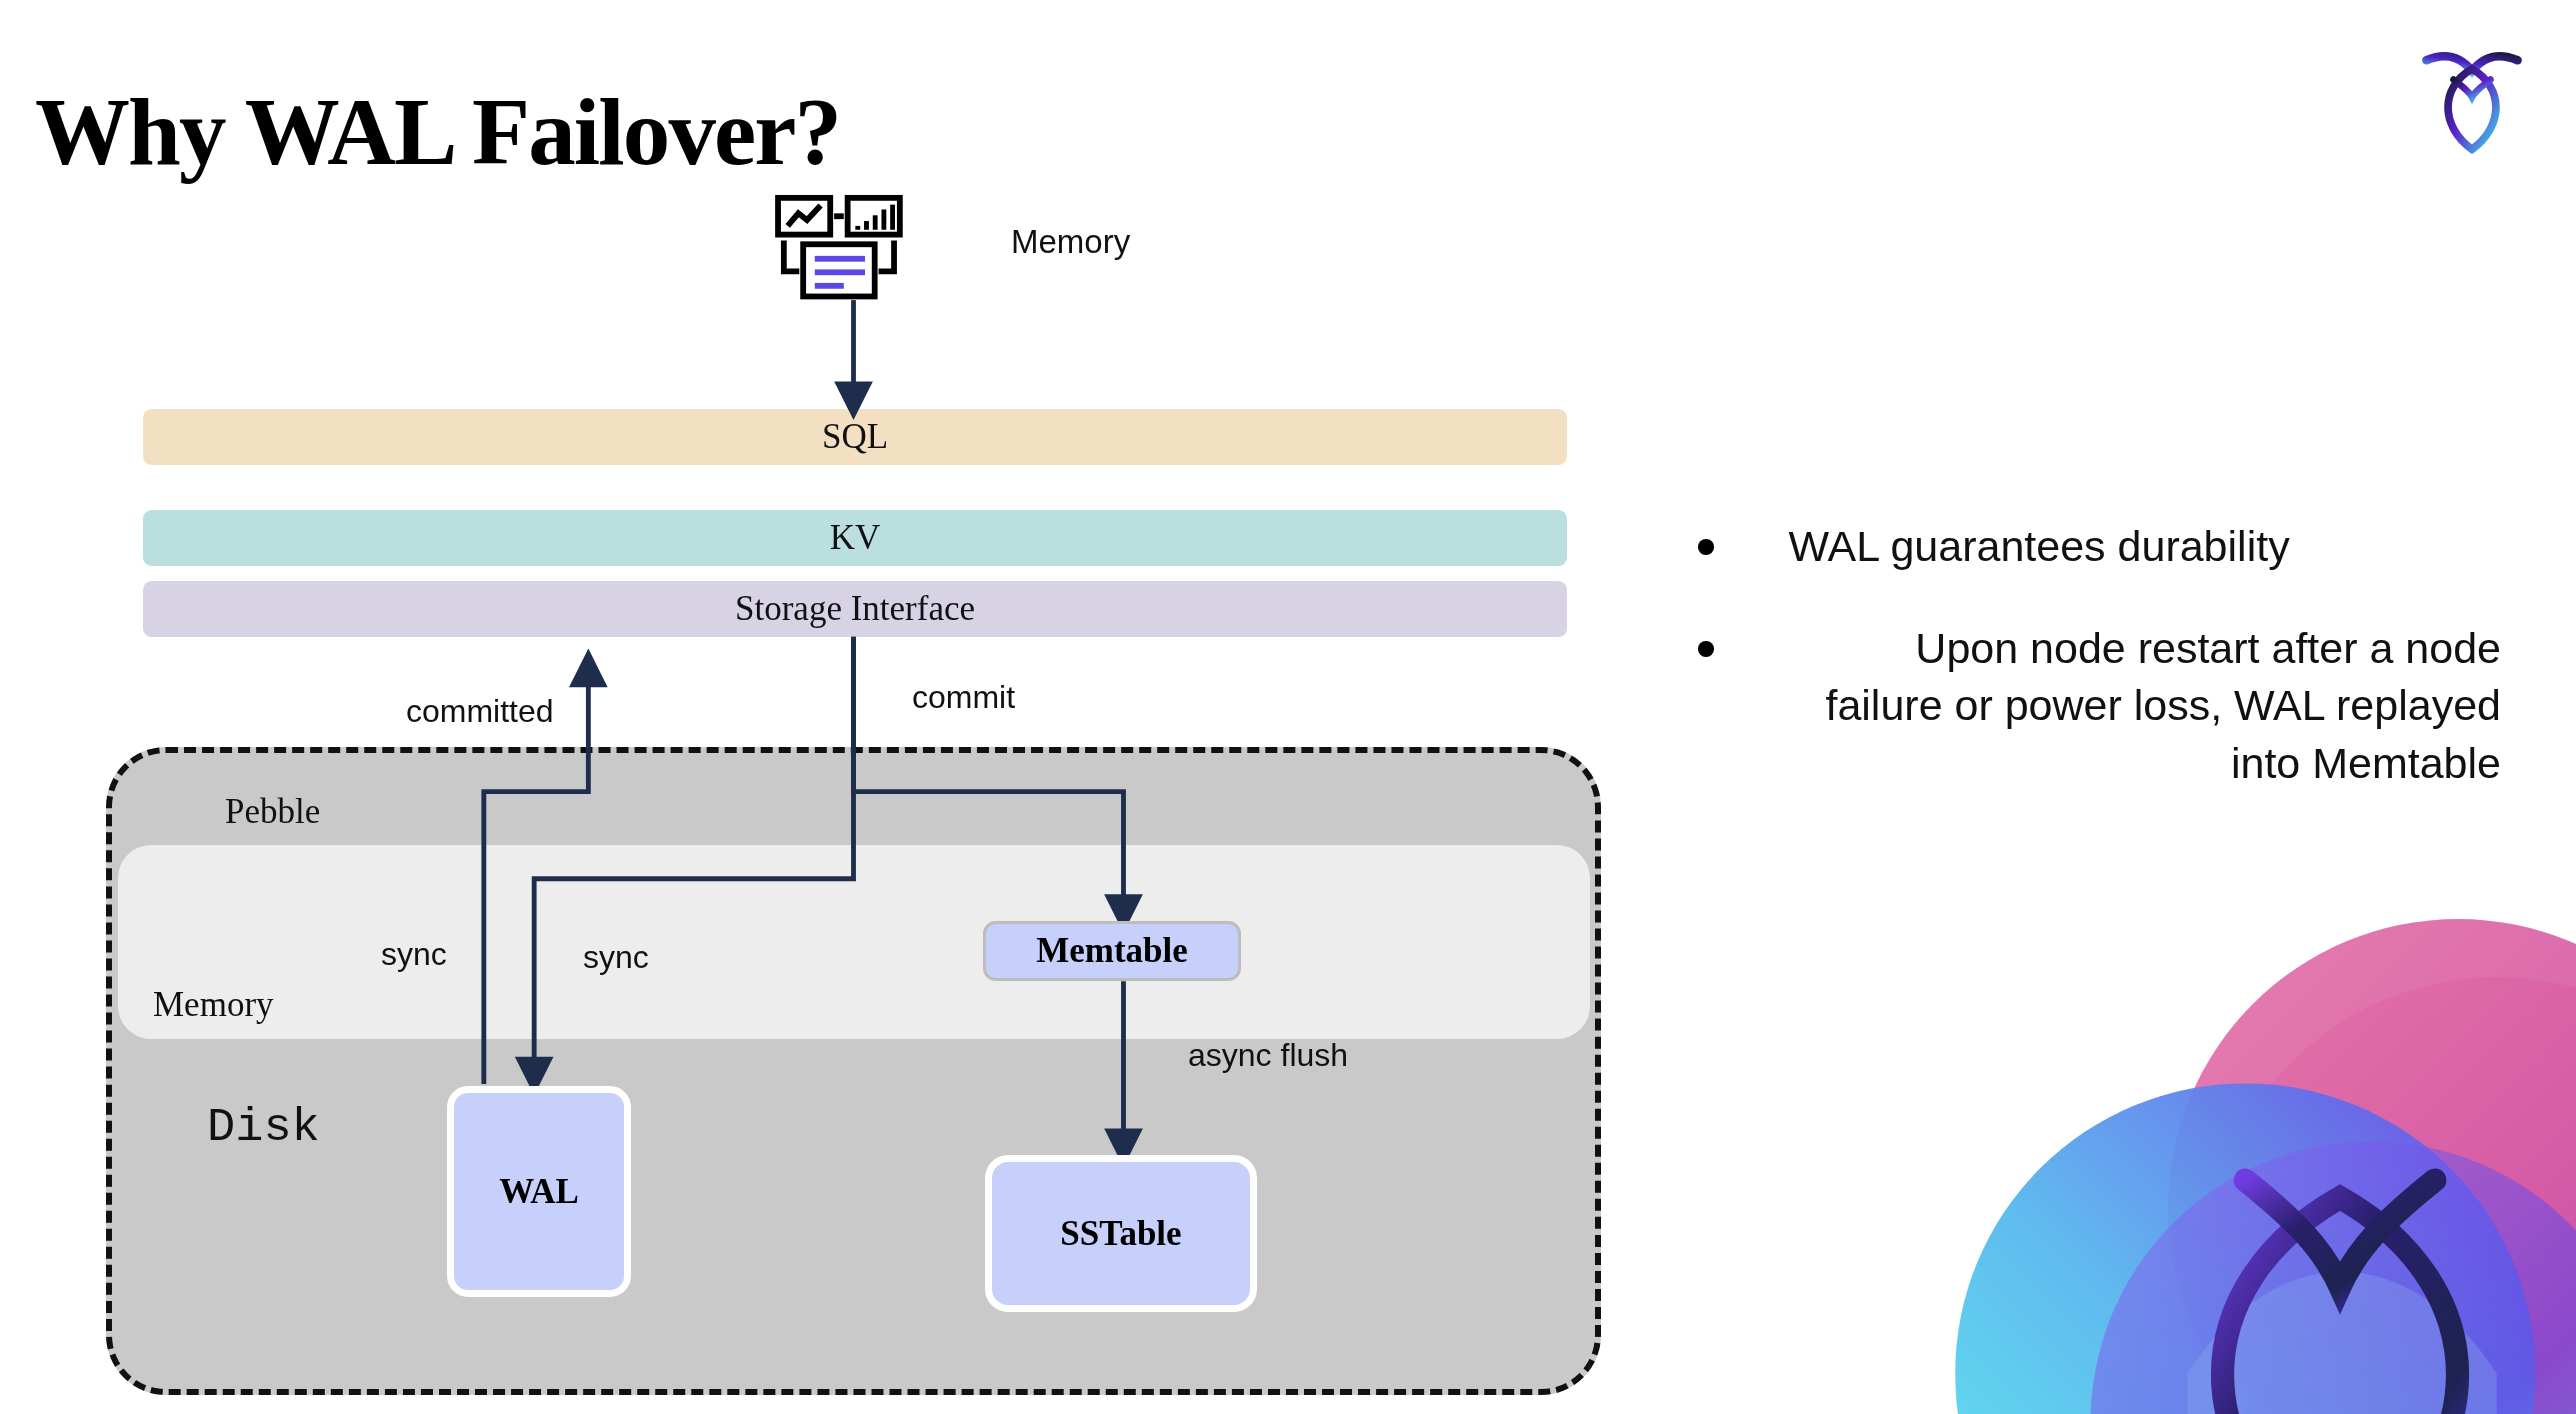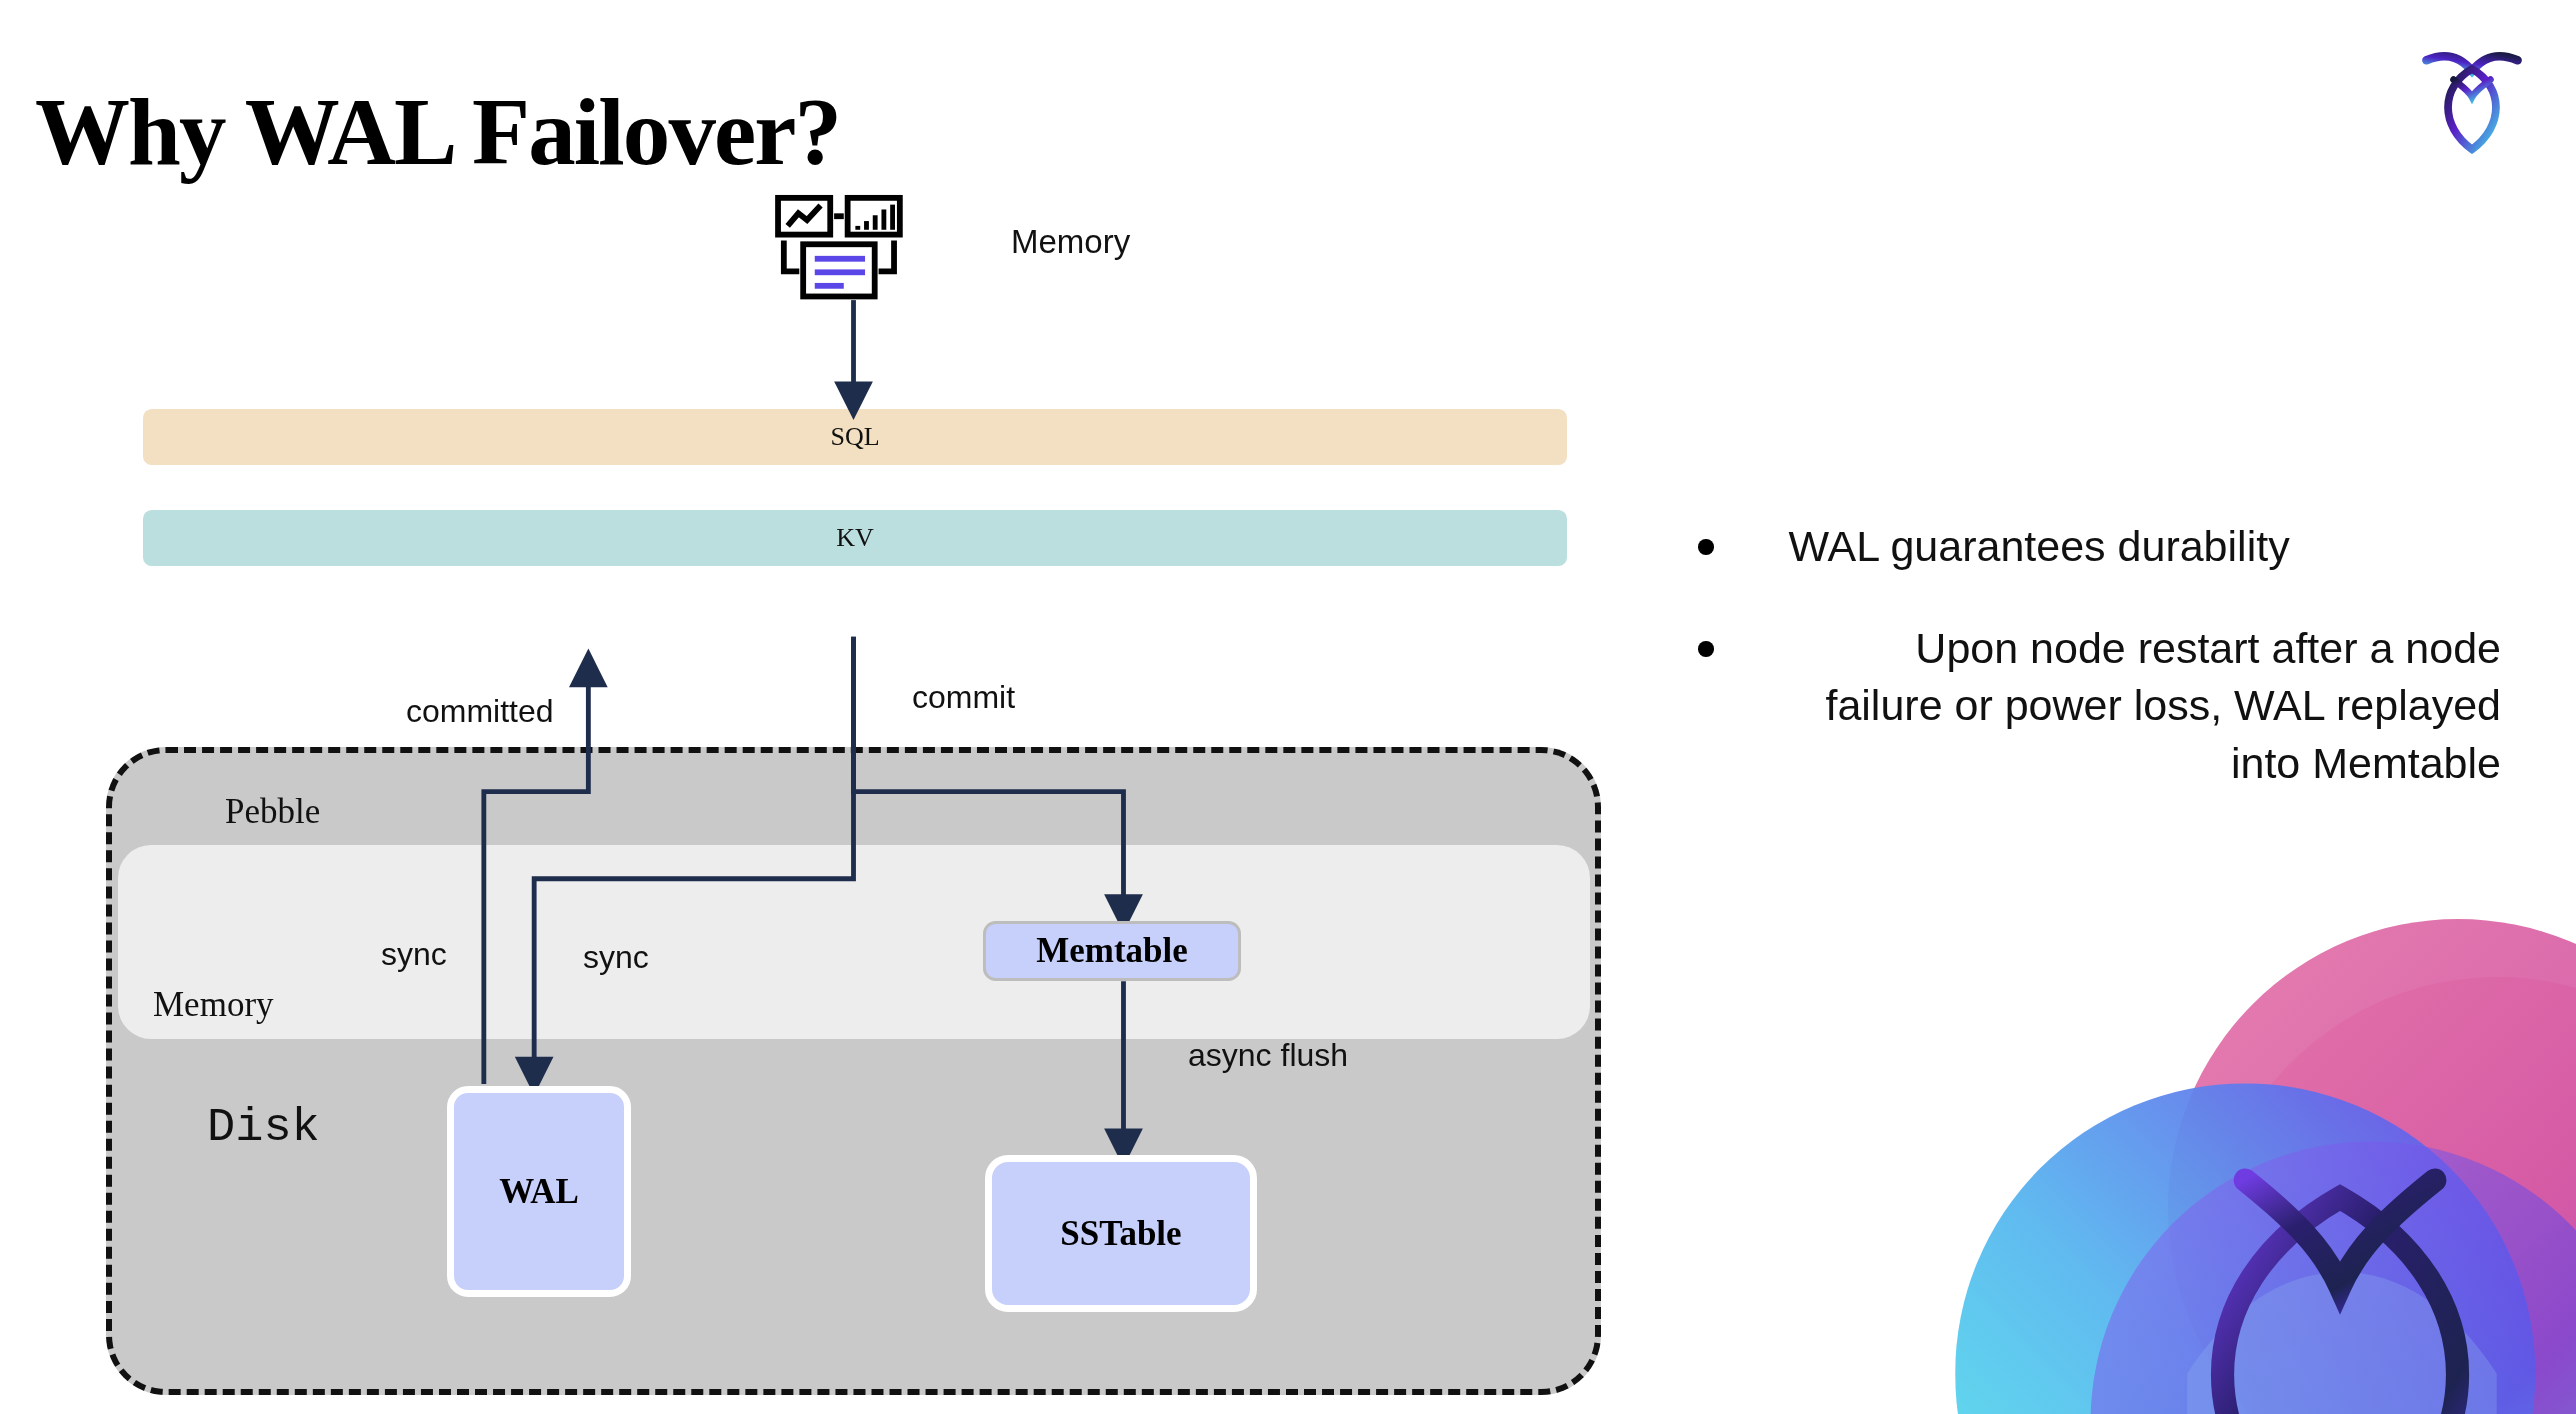--- a/index.html
+++ b/index.html
@@ -25,21 +25,21 @@
 
   
   #client-icon{position:absolute;left:774px;top:194px;width:155px;height:116px;}
   #client-label{position:absolute;left:1011px;top:223px;
      font-size:33px;color:#111111;font-family:"Liberation Sans",sans-serif;}
 
   
   .layer-bar{
     position:absolute;left:143px;width:1424px;height:56px;border-radius:8.7px;
     display:flex;align-items:center;justify-content:center;
-    font-family:"Liberation Serif",serif;font-size:26px;color:#111111;
+    font-family:"Liberation Serif",serif;font-size:35px;color:#111111;
   }
   #layer-sql{top:409px;background:#f3dfc1;}
   #layer-kv{top:510px;background:#bbdfdf;}
   #layer-storage{top:581px;background:#d8d2e5;}
 
   
   #pebble-container{
     position:absolute;left:106px;top:747px;width:1495px;height:648px;
     border:6.8px dashed #111111;border-radius:60px;background:#c9c9c9;
     box-sizing:border-box;
@@ -192,20 +192,23 @@
   <div id="pebble-label">Pebble</div>
   <div id="memory-label">Memory</div>
   <div id="disk-label">Disk</div>
 
   <div class="layer-bar" id="layer-sql">
     <span>SQL</span>
   </div>
   <div class="layer-bar" id="layer-kv">
     <span>KV</span>
   </div>
+  <div class="layer-bar" id="layer-storage">
+    <span>Storage Interface</span>
+  </div>
 
   <svg id="flow-arrows" viewBox="0 0 2662 1462">
     <defs>
       <marker id="ah" markerWidth="10" markerHeight="10" refX="5" refY="5" orient="auto" markerUnits="strokeWidth">
         <path d="M1,1 L9,5 L1,9 z" fill="#1f2d4d"></path>
       </marker>
     </defs>
     <g stroke="#1f2d4d" stroke-width="5" fill="none">
 
       <path d="M882,310 L882,414" marker-end="url(#ah)"></path>

